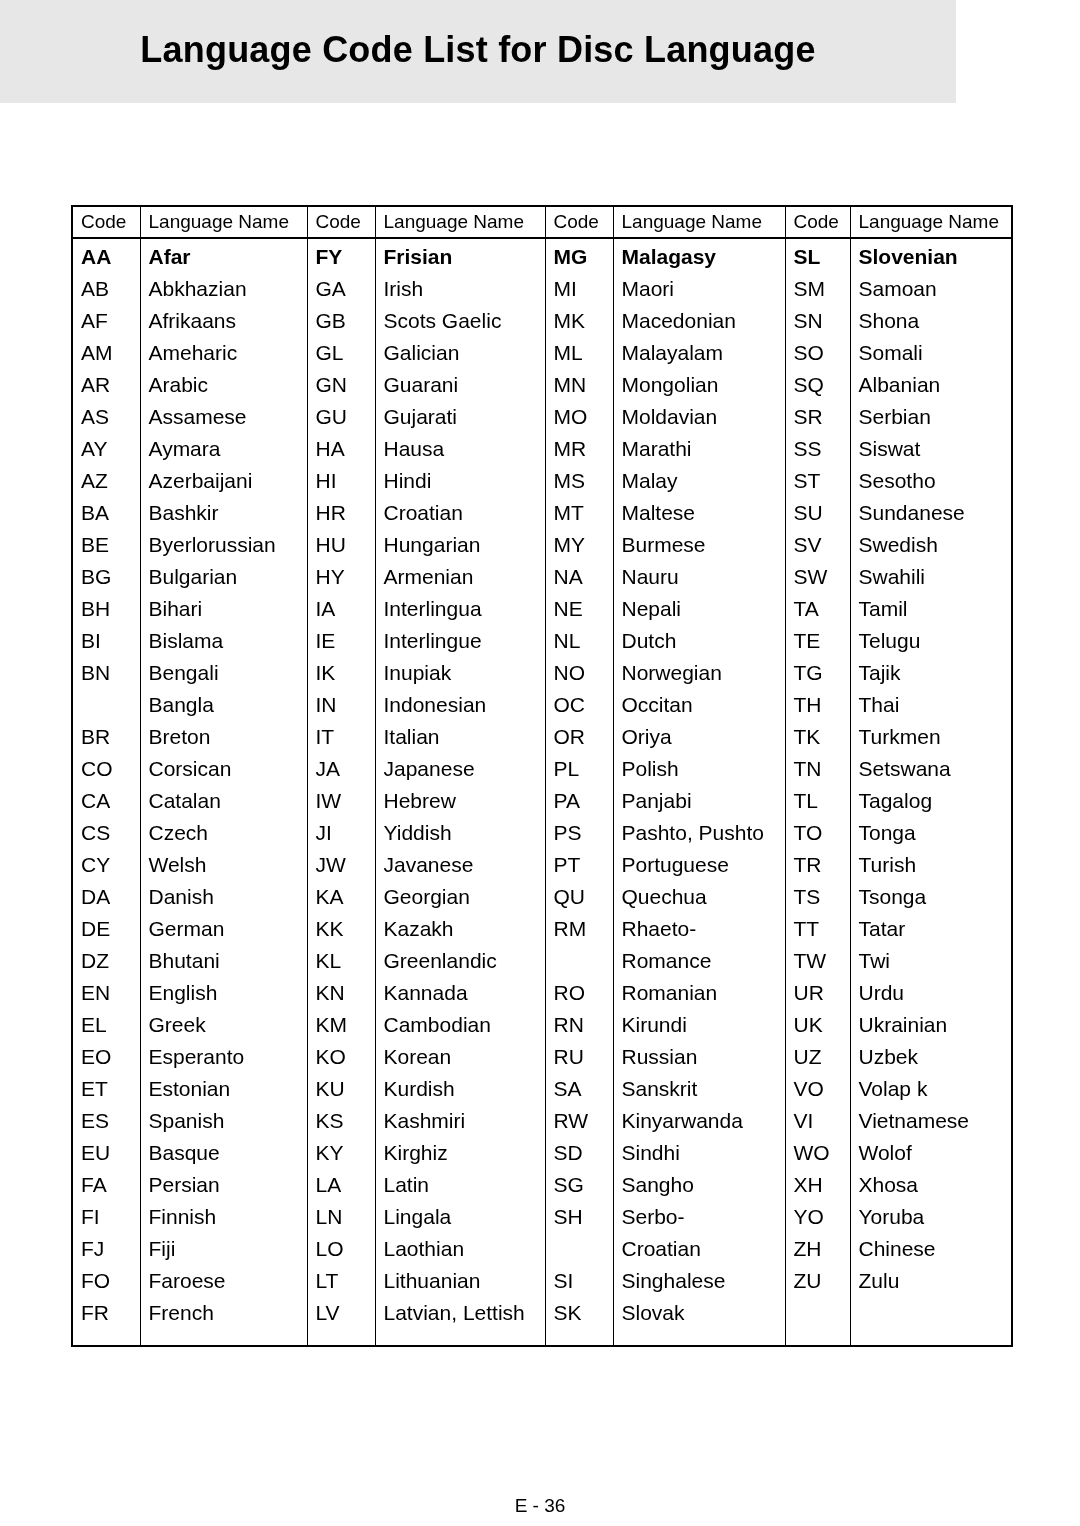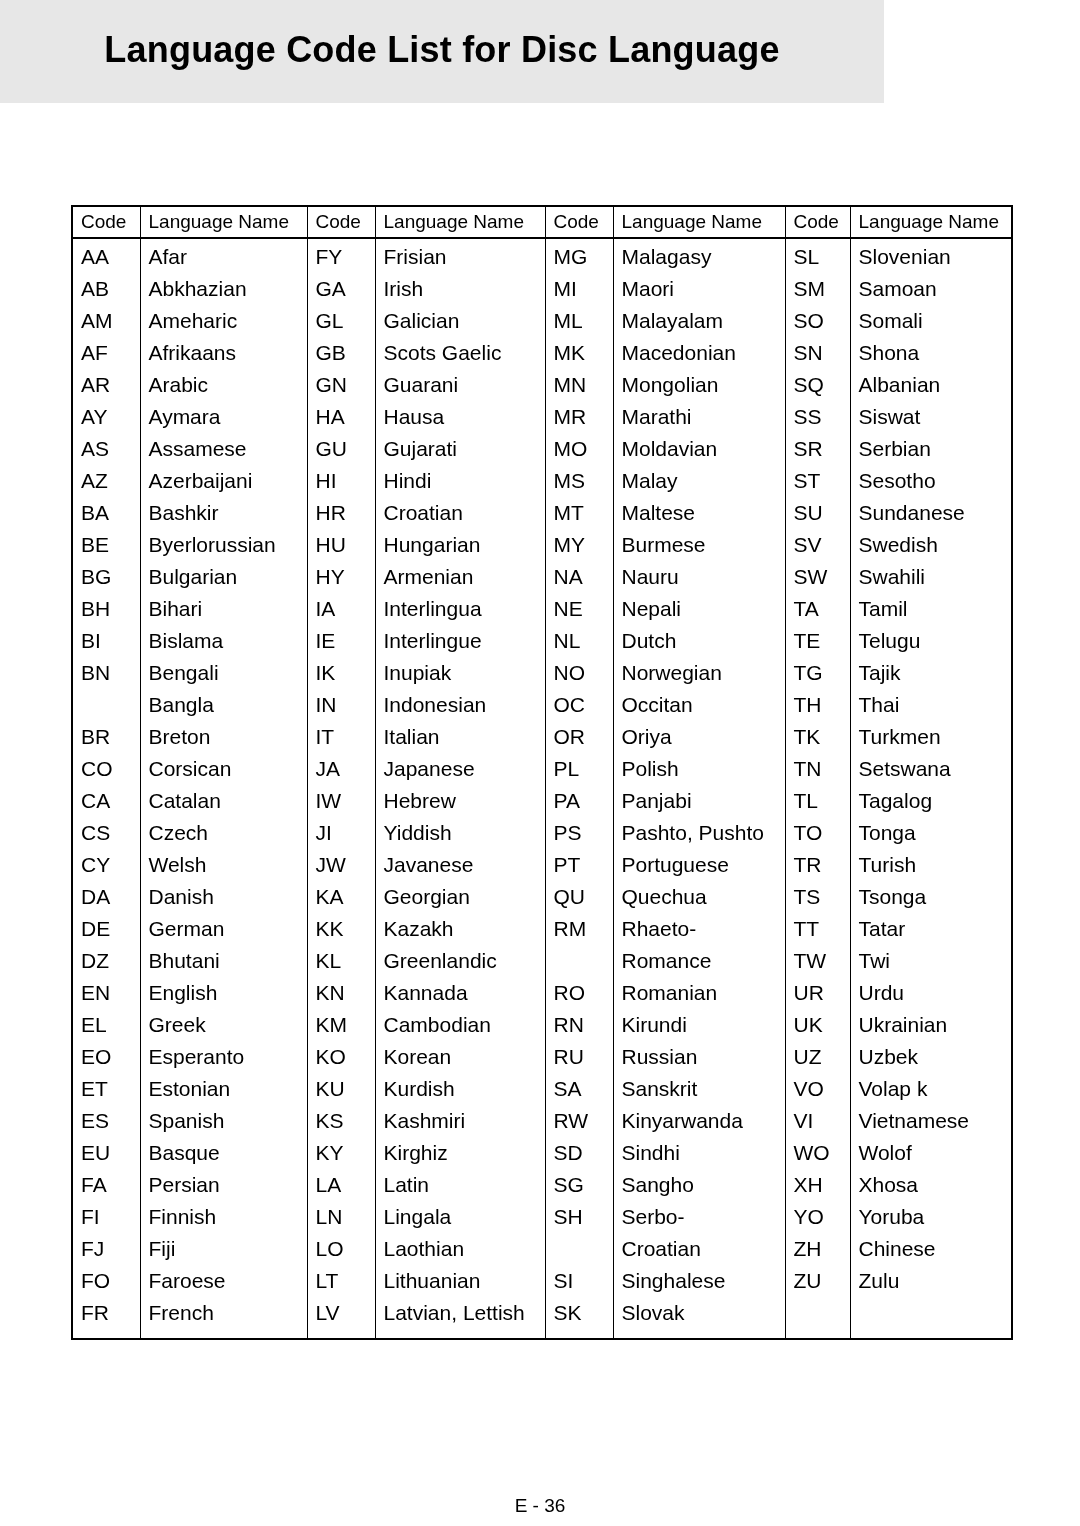--- a/index.html
+++ b/index.html
@@ -14,21 +14,21 @@
     color: #000000;
     overflow: hidden;
     position: relative;
   }
 
   
   .title-band {
     position: absolute;
     left: 0;
     top: 0;
-    width: 884px;
+    width: 956px;
     height: 103px;
     background: #e7e7e7;
     display: flex;
     align-items: center;
     justify-content: center;
   }
   .page-title {
     font-size: 36px;
     font-weight: bold;
     letter-spacing: 0.2px;
@@ -68,23 +68,24 @@
     overflow: hidden;
   }
   table.code-table thead th {
     font-size: 19px;
     height: 30px;
     line-height: 30px;
     border-bottom: 2.5px solid #000000;
   }
   table.code-table tbody tr:first-child td {
     padding-top: 2px;
+    font-weight: bold;
   }
   table.code-table tbody tr:last-child td {
-    padding-bottom: 9px;
+    padding-bottom: 16px;
   }
   
   col.c-code { width: 68px; }
   col.c-name { width: 167px; }
   col.c-code2 { width: 68px; }
   col.c-name2 { width: 170px; }
   col.c-code3 { width: 68px; }
   col.c-name3 { width: 172px; }
   col.c-code4 { width: 65px; }
   col.c-name4 { width: 162px; }
@@ -156,70 +157,70 @@
           <td>AB</td>
           <td>Abkhazian</td>
           <td>GA</td>
           <td>Irish</td>
           <td>MI</td>
           <td>Maori</td>
           <td>SM</td>
           <td>Samoan</td>
         </tr>
         <tr>
+          <td>AF</td>
+          <td>Afrikaans</td>
+          <td>GB</td>
+          <td>Scots Gaelic</td>
+          <td>MK</td>
+          <td>Macedonian</td>
+          <td>SN</td>
+          <td>Shona</td>
+        </tr>
+        <tr>
           <td>AM</td>
           <td>Ameharic</td>
           <td>GL</td>
           <td>Galician</td>
           <td>ML</td>
           <td>Malayalam</td>
           <td>SO</td>
           <td>Somali</td>
         </tr>
         <tr>
-          <td>AF</td>
-          <td>Afrikaans</td>
-          <td>GB</td>
-          <td>Scots Gaelic</td>
-          <td>MK</td>
-          <td>Macedonian</td>
-          <td>SN</td>
-          <td>Shona</td>
-        </tr>
-        <tr>
           <td>AR</td>
           <td>Arabic</td>
           <td>GN</td>
           <td>Guarani</td>
           <td>MN</td>
           <td>Mongolian</td>
           <td>SQ</td>
           <td>Albanian</td>
         </tr>
         <tr>
+          <td>AS</td>
+          <td>Assamese</td>
+          <td>GU</td>
+          <td>Gujarati</td>
+          <td>MO</td>
+          <td>Moldavian</td>
+          <td>SR</td>
+          <td>Serbian</td>
+        </tr>
+        <tr>
           <td>AY</td>
           <td>Aymara</td>
           <td>HA</td>
           <td>Hausa</td>
           <td>MR</td>
           <td>Marathi</td>
           <td>SS</td>
           <td>Siswat</td>
         </tr>
         <tr>
-          <td>AS</td>
-          <td>Assamese</td>
-          <td>GU</td>
-          <td>Gujarati</td>
-          <td>MO</td>
-          <td>Moldavian</td>
-          <td>SR</td>
-          <td>Serbian</td>
-        </tr>
-        <tr>
           <td>AZ</td>
           <td>Azerbaijani</td>
           <td>HI</td>
           <td>Hindi</td>
           <td>MS</td>
           <td>Malay</td>
           <td>ST</td>
           <td>Sesotho</td>
         </tr>
         <tr>

